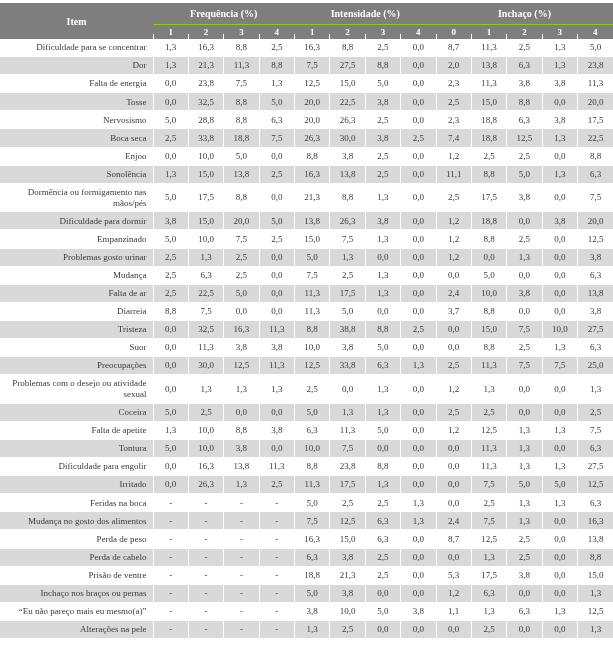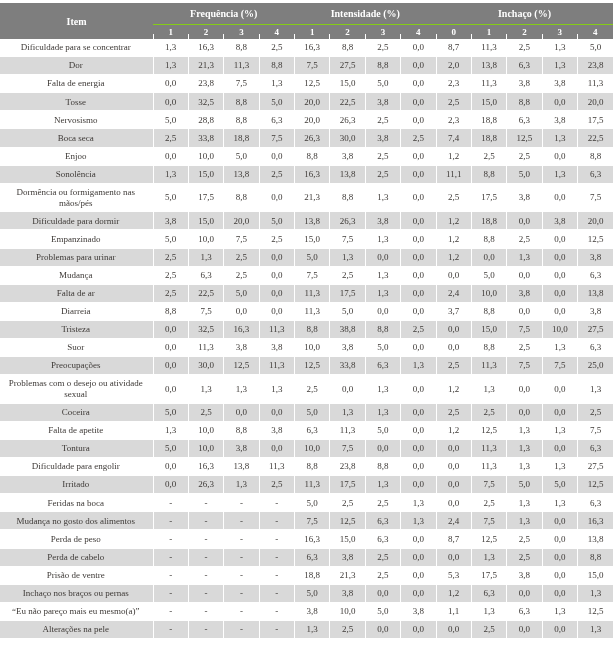--- a/index.html
+++ b/index.html
@@ -47,21 +47,21 @@
   tbody tr { border-bottom: 1px solid #ffffff; background: var(--row-bg, #ffffff); }
   tbody tr:nth-child(even) { background: var(--stripe-bg, #d9d9d9); }
   tbody td {
     font-size: 9px;
     line-height: 10.5px;
     color: var(--body-text, #3e3a37);
     padding: 3.3px 2px;
     vertical-align: middle;
   }
   tbody td.item {
-    text-align: center;
+    text-align: right;
     padding-left: 5px;
     padding-right: 6px;
   }
   tbody td.num {
     text-align: center;
     border-left: 1px solid #ffffff;
   }
 </style>
 </head>
 <body>
@@ -278,21 +278,21 @@
           <td class="num">7,5</td>
           <td class="num">1,3</td>
           <td class="num">0,0</td>
           <td class="num">1,2</td>
           <td class="num">8,8</td>
           <td class="num">2,5</td>
           <td class="num">0,0</td>
           <td class="num">12,5</td>
         </tr>
         <tr>
-          <td class="item">Problemas para urinar</td>
+          <td class="item">Problemas gosto urinar</td>
           <td class="num">2,5</td>
           <td class="num">1,3</td>
           <td class="num">2,5</td>
           <td class="num">0,0</td>
           <td class="num">5,0</td>
           <td class="num">1,3</td>
           <td class="num">0,0</td>
           <td class="num">0,0</td>
           <td class="num">1,2</td>
           <td class="num">0,0</td>

